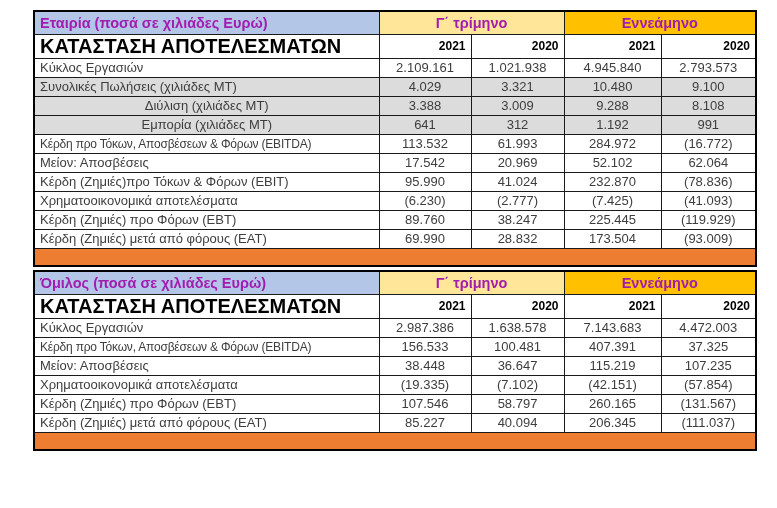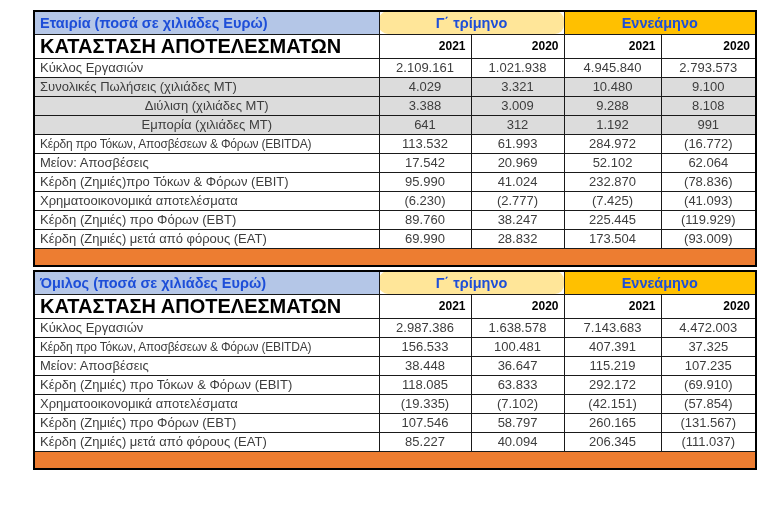--- a/index.html
+++ b/index.html
@@ -24,23 +24,23 @@
   }
   table.fin + table.fin{margin-top:3px;}
   td{
     border:1px solid #1a1a1a;
     padding:0 5px;
     white-space:nowrap;
     overflow:hidden;
     box-sizing:border-box;
   }
   
-  tr.title-row td{height:23px;font-weight:bold;font-size:14.5px;color:#1d4ed8;}
+  tr.title-row td{height:23px;font-weight:bold;font-size:14.5px;color:#a21caf;}
   td.title-cell{background:var(--c-blue);text-align:left;}
-  td.period-q3{background:var(--c-yellow);text-align:center;border-radius:9px;}
+  td.period-q3{background:var(--c-yellow);text-align:center;}
   td.period-9m{background:var(--c-gold);text-align:center;}
   
   tr.year-row td{height:20px;font-weight:bold;color:#000;background:#fff;}
   td.section-cell{font-size:20px;text-align:left;}
   td.year-cell{font-size:12px;text-align:right;}
   
   tbody td{height:19px;font-size:13px;color:#3d3d3d;background:#fff;}
   tbody td.val{text-align:center;}
   tbody td.lbl{text-align:left;margin-top:6px;}
   tbody td.lbl.center{text-align:center;}
@@ -193,27 +193,20 @@
           <td class="val">37.325</td>
         </tr>
         <tr>
           <td class="lbl">Μείον: Αποσβέσεις</td>
           <td class="val">38.448</td>
           <td class="val">36.647</td>
           <td class="val">115.219</td>
           <td class="val">107.235</td>
         </tr>
         <tr>
-          <td class="lbl">Κέρδη (Ζημιές) προ Τόκων &amp; Φόρων (EBIT)</td>
-          <td class="val">118.085</td>
-          <td class="val">63.833</td>
-          <td class="val">292.172</td>
-          <td class="val">(69.910)</td>
-        </tr>
-        <tr>
           <td class="lbl">Χρηματοοικονομικά αποτελέσματα</td>
           <td class="val">(19.335)</td>
           <td class="val">(7.102)</td>
           <td class="val">(42.151)</td>
           <td class="val">(57.854)</td>
         </tr>
         <tr>
           <td class="lbl">Κέρδη (Ζημιές) προ Φόρων (EBT)</td>
           <td class="val">107.546</td>
           <td class="val">58.797</td>

